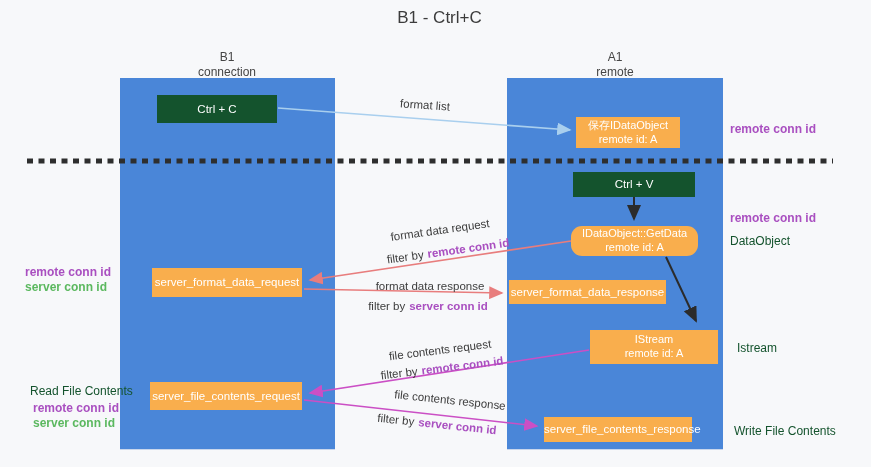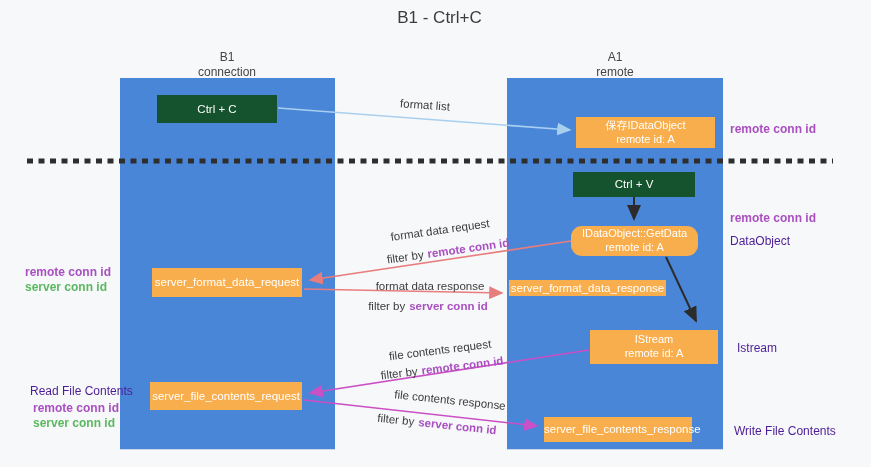--- a/index.html
+++ b/index.html
@@ -64,21 +64,21 @@
     white-space: nowrap;
     font-size: 11.5px;
     color: #3d3d3d;
     z-index: 7;
     transform-origin: center;
   }
   .side-label {
     position: absolute;
     white-space: nowrap;
     font-size: 12px;
-    color: #4c1d95;
+    color: #14532d;
     z-index: 7;
   }
   .purple { color: #a94fc0; font-weight: bold; }
   .greenlbl { color: #5bb85f; font-weight: bold; }
   .filter-part { margin-left: 4px; }
 </style>
 </head>
 <body>
 
 <div class="canvas">
@@ -129,39 +129,39 @@
 
     <line x1="589" y1="350" x2="310" y2="393" stroke="#cb4fc5" stroke-width="1.6" marker-end="url(#ah-magenta)"></line>
 
     <line x1="304" y1="400" x2="537" y2="426" stroke="#cb4fc5" stroke-width="1.6" marker-end="url(#ah-magenta)"></line>
   </svg>
 
   <div class="node green" style="left:157px; top:95px; width:120px; height:28px;">
     <span>Ctrl + C</span>
   </div>
 
-  <div class="node orange two-line" style="left:576px; top:117px; width:139px; height:31px;">
+  <div class="node orange two-line" style="left:576px; top:117px; width:104px; height:31px;">
     <span>保存IDataObject</span>
     <span>remote id: A</span>
   </div>
 
   <div class="node green" style="left:573px; top:172px; width:122px; height:25px;">
     <span>Ctrl + V</span>
   </div>
 
   <div class="node orange two-line" style="left:571px; top:226px; width:127px; height:30px;border-radius:11px;">
     <span>IDataObject::GetData</span>
     <span>remote id: A</span>
   </div>
 
   <div class="node orange" style="left:152px; top:268px; width:150px; height:29px;">
     <span>server_format_data_request</span>
   </div>
 
-  <div class="node orange" style="left:509px; top:280px; width:157px; height:16px;">
+  <div class="node orange" style="left:509px; top:280px; width:157px; height:24px;">
     <span>server_format_data_response</span>
   </div>
 
   <div class="node orange two-line" style="left:590px; top:330px; width:128px; height:34px;">
     <span>IStream</span>
     <span>remote id: A</span>
   </div>
 
   <div class="node orange" style="left:150px; top:382px; width:152px; height:28px;">
     <span>server_file_contents_request</span>

